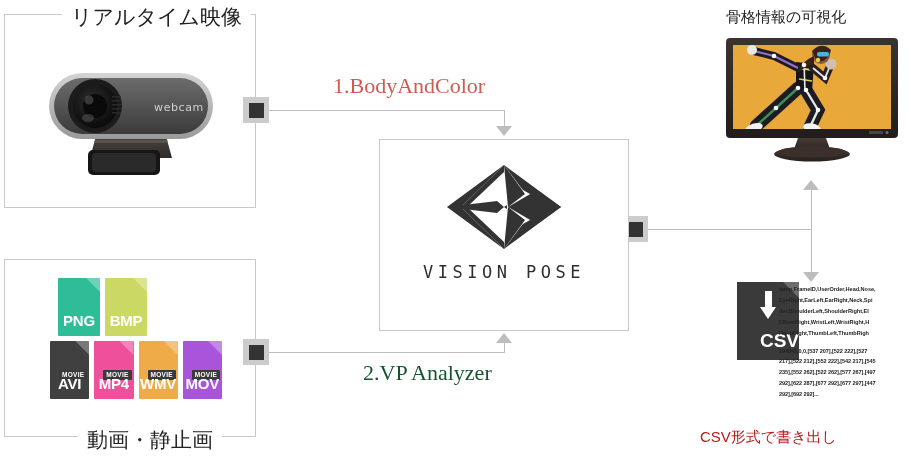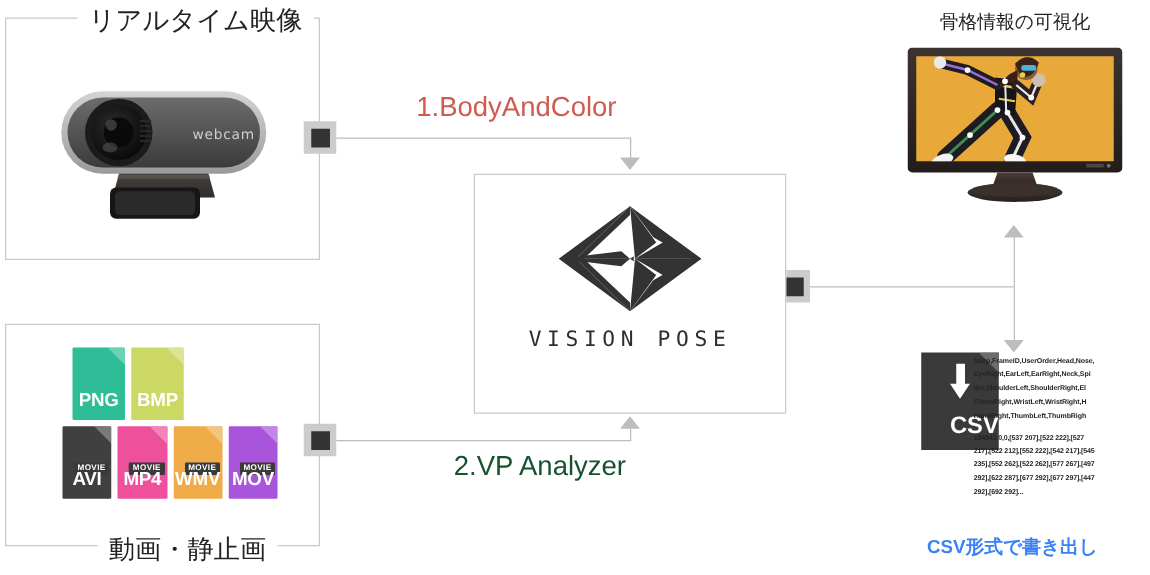--- a/index.html
+++ b/index.html
@@ -139,30 +139,30 @@
     letter-spacing: 4.5px;
     color: #2e2e2e;
     font-weight: 500;
   }
 
   
   .flow-label {
     position: absolute;
     font-size: 22px;
     white-space: nowrap;
-    font-family: Liberation Sans, sans-serif;
+    font-family: Liberation Serif, serif;
   }
   #flow-1 { left: 333px; top: 73px;  color: #d05a52; }
   #flow-2 { left: 363px; top: 360px; color: #14532d; }
 
   
   #monitor { position: absolute; left: 726px; top: 38px; width: 172px; height: 124px; }
   #label-monitor {
     position: absolute; left: 726px; top: 8px; width: 172px;
-    text-align: center; font-size: 15px; color: #222222; white-space: nowrap;
+    font-size: 15px; color: #222222; white-space: nowrap;
   }
 
   
   #csv-block { position: absolute; left: 737px; top: 282px; width: 170px; height: 118px; }
   #csv-icon {
     position: absolute; left: 0; top: 0;
     width: 62px; height: 78px;
     background: #3a3a3a;
   }
   #csv-icon .fold {
@@ -197,21 +197,21 @@
     color: #242424; font-weight: bold;
     font-family: "Liberation Sans", sans-serif;
     letter-spacing: -0.05px;
     white-space: nowrap;
     overflow: hidden;
   }
   .csv-lines .gap { display:block; height: 7px; }
   .csv-lines .rowdata { letter-spacing: -0.1px; }
   #label-csv {
     position: absolute; left: 700px; top: 428px; width: 220px;
-    text-align: center; font-size: 15px; color: #3b82f6; white-space: nowrap; font-weight: bold;
+    text-align: left; font-size: 15px; color: #b91c1c; white-space: nowrap;
   }
 </style>
 </head>
 <body>
 
 <div id="stage">
 
   <div class="group-box" id="box-realtime"></div>
   <div class="group-label" id="label-realtime">リアルタイム映像</div>
 

